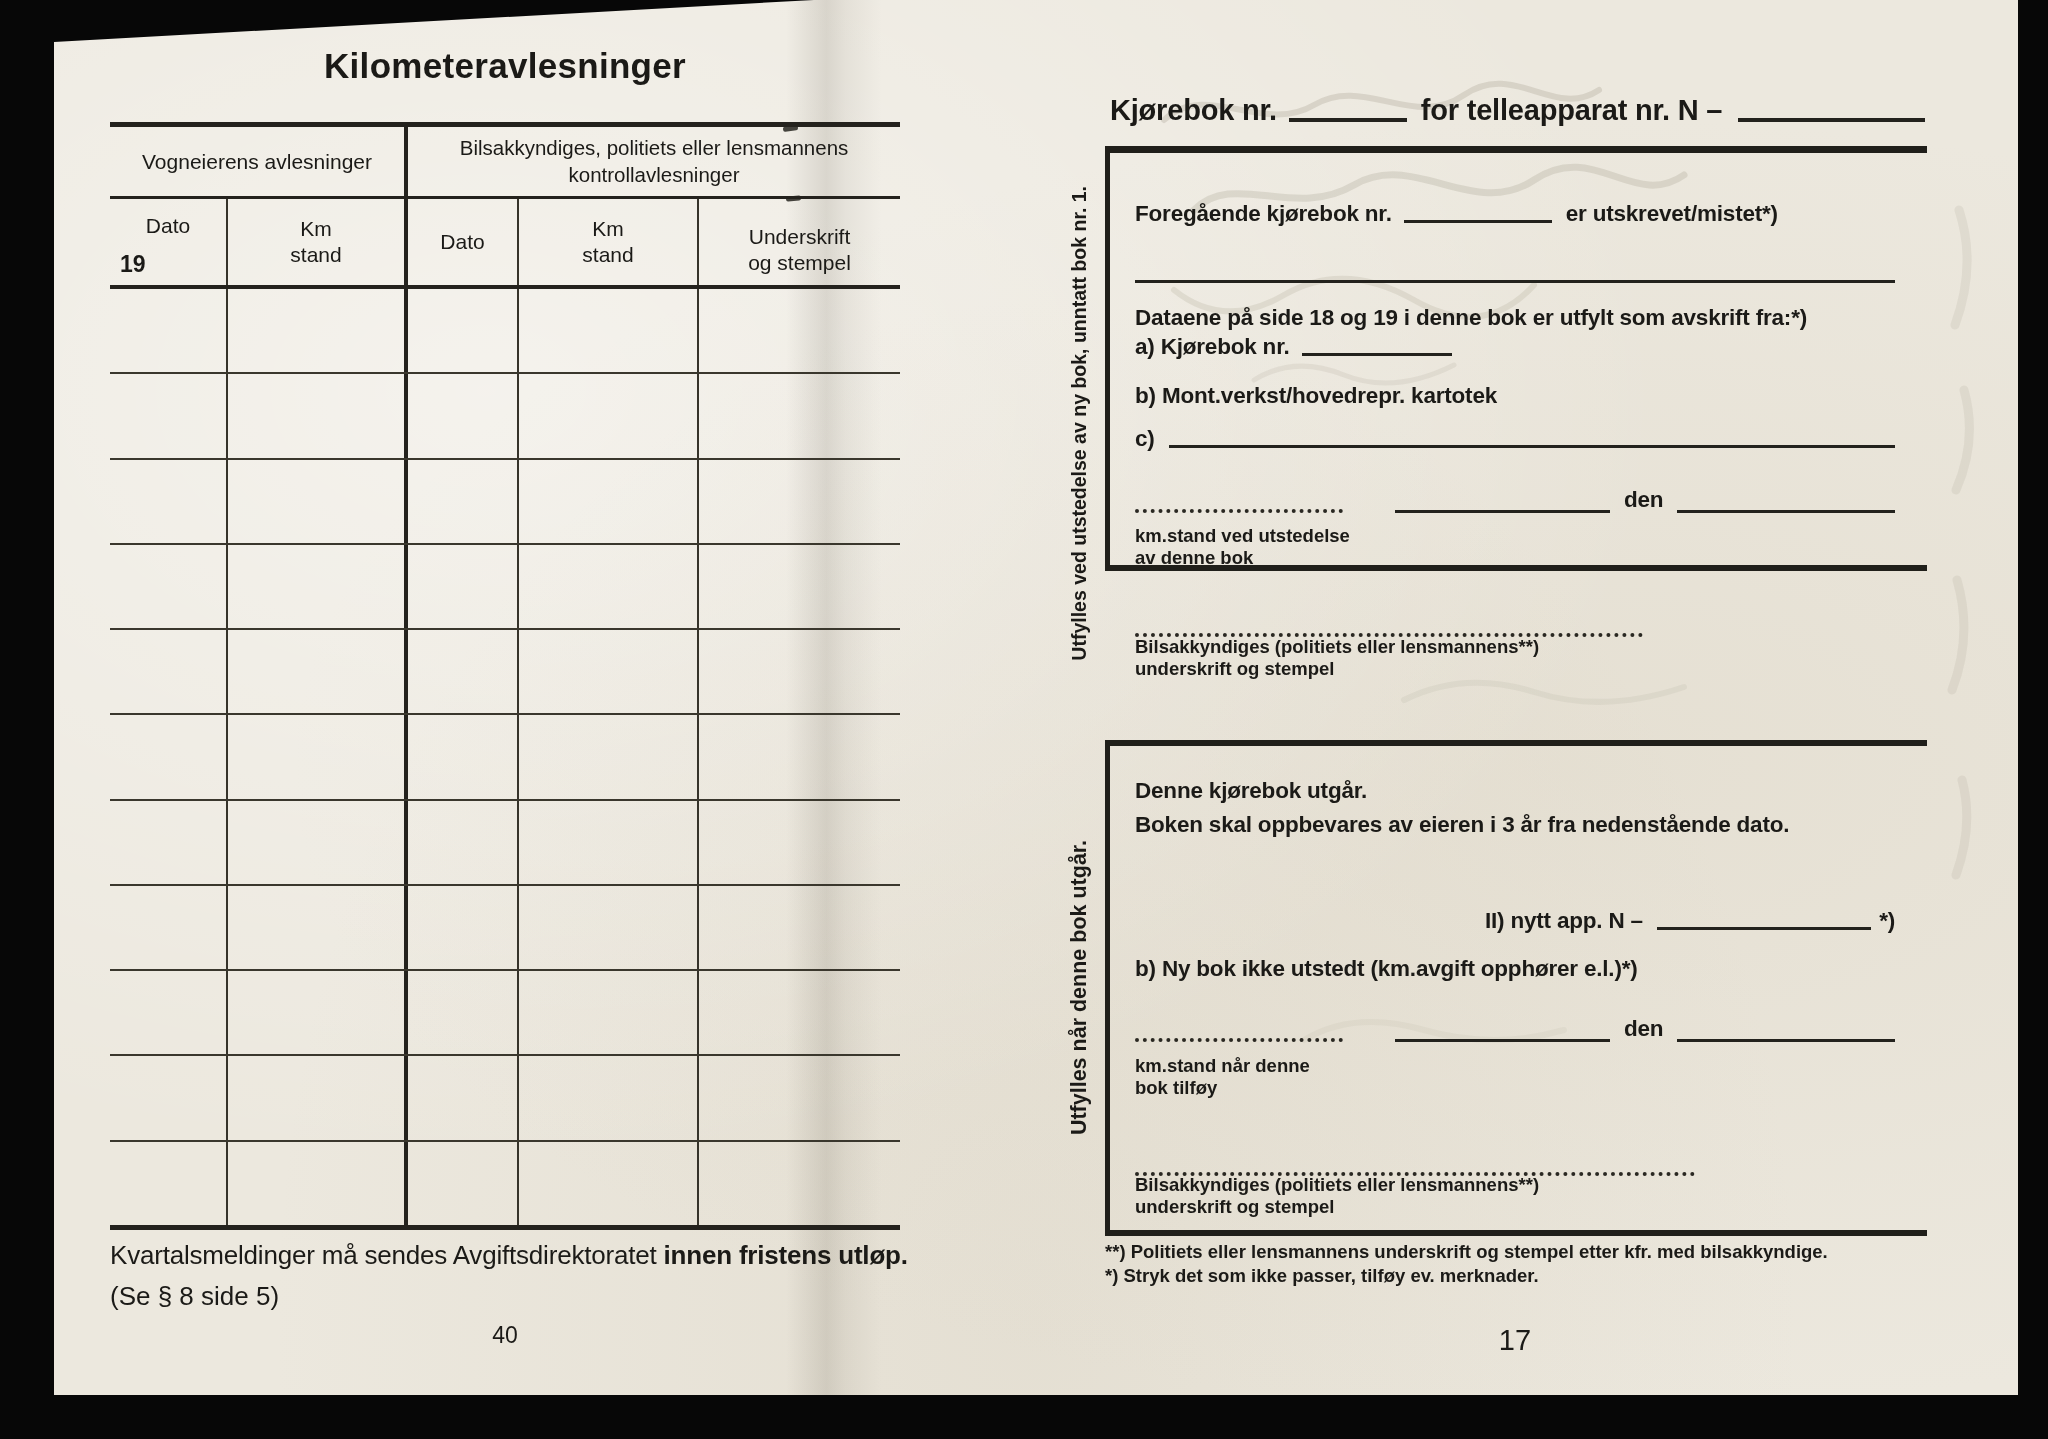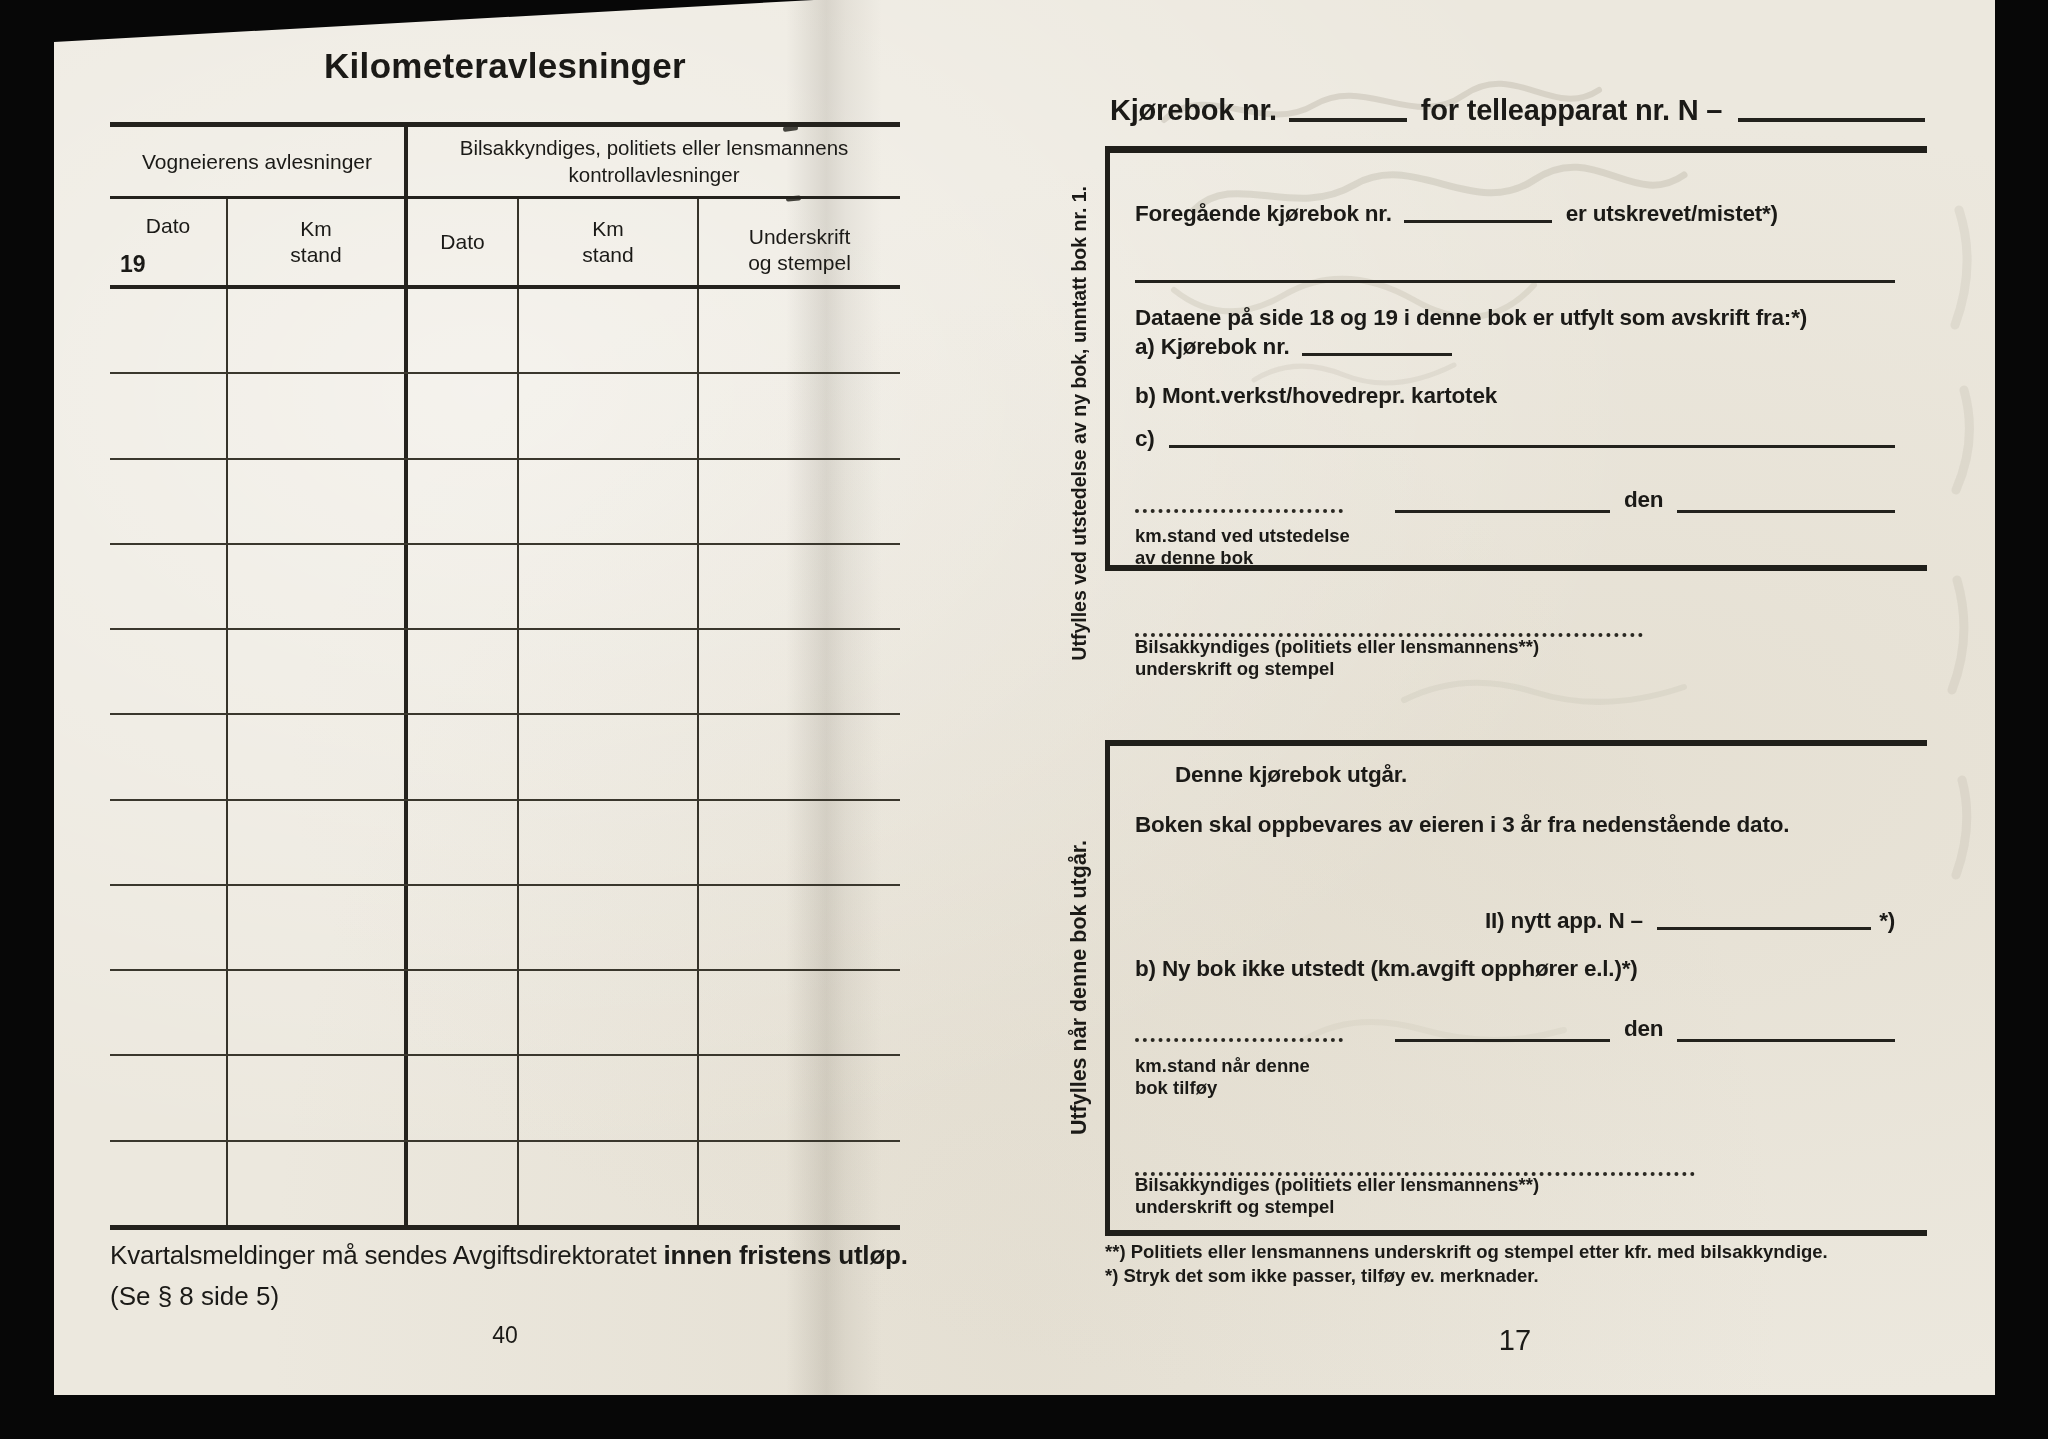--- a/index.html
+++ b/index.html
@@ -9,20 +9,21 @@
     font-family:"Liberation Sans","DejaVu Sans",sans-serif;
     color:#1b1a17;
   }
   .paper{
     position:absolute;left:54px;top:0;width:1941px;height:1395px;
     background:#ece8de;
     background-image:
       radial-gradient(ellipse at 22% 28%, rgba(255,255,255,0.45), rgba(255,255,255,0) 55%),
       radial-gradient(ellipse at 78% 55%, rgba(213,204,184,0.30), rgba(213,204,184,0) 60%),
       radial-gradient(ellipse at 50% 95%, rgba(205,196,176,0.25), rgba(205,196,176,0) 55%);
+    padding-left: 23px;
   }
   .wedge-tl{
     position:absolute;left:0;top:0;width:760px;height:42px;background:#070707;
     -webkit-clip-path:polygon(0 0,100% 0,0 100%);clip-path:polygon(0 0,100% 0,0 100%);
   }
   .gutter{
     position:absolute;left:732px;top:0;width:96px;height:100%;
     background:linear-gradient(90deg, rgba(74,66,50,0) 0%, rgba(74,66,50,0.14) 42%, rgba(74,66,50,0.07) 62%, rgba(74,66,50,0) 100%);
   }
   .ghost{position:absolute;left:1000px;top:60px;width:950px;height:1310px;pointer-events:none;}
@@ -268,21 +269,21 @@
       <div class="caption" style="left:25px;top:483px;">
         <div>Bilsakkyndiges (politiets eller lensmannens**)</div>
         <div>underskrift og stempel</div>
       </div>
     </div>
     <div class="vlabel vlabel1">
       <span>Utfylles ved utstedelse av ny bok, unntatt bok nr. 1.</span>
     </div>
 
     <div class="abs formbox box2">
-      <div class="ftext" style="left:25px;top:16px;margin-left:40px;">Denne kjørebok utgår.</div>
+      <div class="ftext" style="left:25px;top:32px;">Denne kjørebok utgår.</div>
       <div class="ftext" style="left:25px;top:66px;">Boken skal oppbevares av eieren i 3 år fra nedenstående dato.</div>
       <div class="frow" style="left:375px;top:162px;width:410px;">
         <span>II) nytt app. N –</span>
         <span class="fline mb" style="flex:1;margin-left:14px;margin-right:8px;"></span>
         <span>*)</span>
       </div>
       <div class="ftext" style="left:25px;top:210px;">b) Ny bok ikke utstedt (km.avgift opphører e.l.)*)</div>
       <div class="frow" style="left:25px;top:270px;width:760px;">
         <span class="fdot" style="width:208px;"></span>
         <span style="width:52px;"></span>

